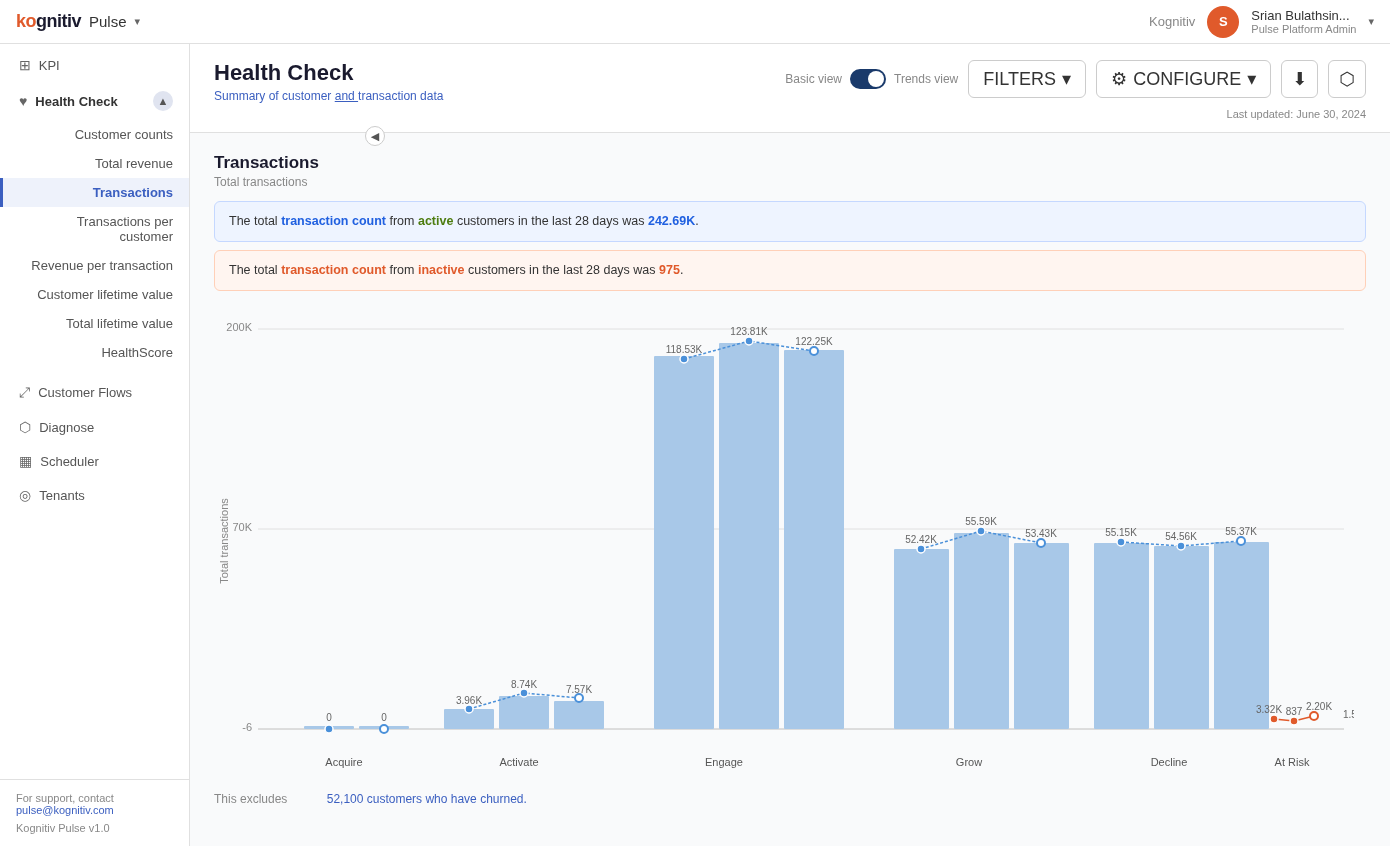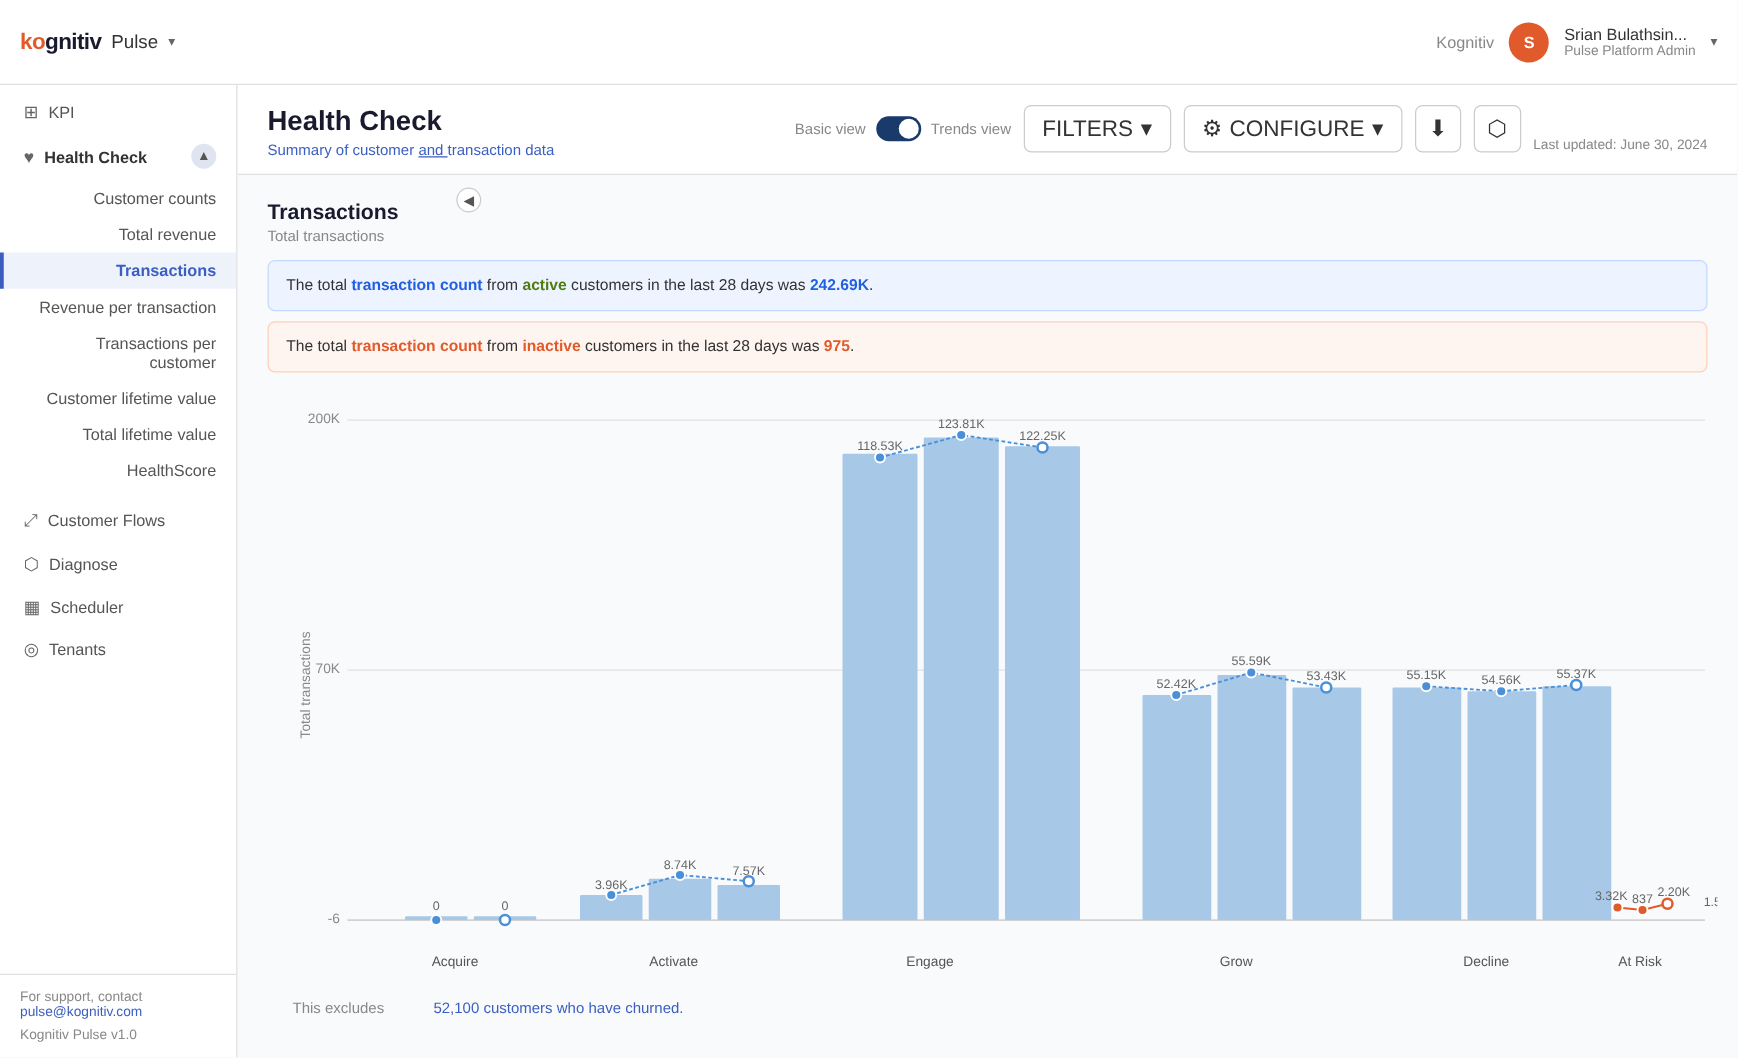--- a/index.html
+++ b/index.html
@@ -1,21 +1,21 @@
 <!DOCTYPE html>
 <html><head>
   <meta charset="utf-8">
   <style>
     * { box-sizing: border-box; margin: 0; padding: 0; }
     body { font-family: -apple-system, BlinkMacSystemFont, 'Segoe UI', sans-serif; font-size: 13px; background: #f5f6fa; color: #333; display: flex; flex-direction: column; height: 846px; overflow: hidden; }
 
     
     .topnav {
       display: flex; align-items: center; background: #fff; border-bottom: 1px solid #e0e0e0;
-      height: 68px; padding: 0 16px; flex-shrink: 0; justify-content: space-between;
+      height: 44px; padding: 0 16px; flex-shrink: 0; justify-content: space-between;
     }
     .topnav-left { display: flex; align-items: center; gap: 8px; }
     .logo { font-weight: 700; font-size: 18px; color: #1a1a2e; letter-spacing: -0.5px; }
     .logo span { color: #e05a2b; }
     .app-name { font-size: 15px; font-weight: 500; color: #333; }
     .chevron-down { color: #666; font-size: 11px; cursor: pointer; }
     .topnav-right { display: flex; align-items: center; gap: 12px; }
     .platform-name { color: #888; font-size: 13px; }
     .avatar { width: 32px; height: 32px; border-radius: 50%; background: #e05a2b; display: flex; align-items: center; justify-content: center; color: #fff; font-weight: 600; font-size: 13px; }
     .user-info { display: flex; flex-direction: column; }
@@ -39,21 +39,21 @@
     .sidebar-bottom a { color: #3b5fc0; text-decoration: none; }
     .sidebar-toggle { position: absolute; left: 175px; top: 82px; width: 20px; height: 20px; background: #fff; border: 1px solid #ccc; border-radius: 50%; display: flex; align-items: center; justify-content: center; cursor: pointer; z-index: 10; font-size: 11px; color: #555; }
 
     
     .content { flex: 1; overflow-y: auto; background: #f9fafb; }
     .content-header { background: #fff; border-bottom: 1px solid #e0e0e0; padding: 16px 24px 12px; display: flex; align-items: flex-start; justify-content: space-between; }
     .content-title-area { }
     .content-title { font-size: 22px; font-weight: 700; color: #1a1a2e; }
     .content-subtitle { font-size: 12px; color: #888; margin-top: 3px; }
     .content-subtitle span { color: #3b5fc0; }
-    .header-controls { display: flex; align-items: center; gap: 10px; flex-direction: row; align-items: flex-end; }
+    .header-controls { display: flex; align-items: center; gap: 10px; flex-direction: column; align-items: flex-end; }
     .header-controls-row { display: flex; align-items: center; gap: 10px; }
     .view-toggle { display: flex; align-items: center; gap: 8px; font-size: 12px; color: #888; }
     .toggle-switch { width: 36px; height: 20px; background: #1a3a6b; border-radius: 10px; position: relative; cursor: pointer; }
     .toggle-switch::after { content: ''; position: absolute; width: 16px; height: 16px; background: #fff; border-radius: 50%; top: 2px; right: 2px; transition: 0.2s; }
     .btn { display: flex; align-items: center; gap: 6px; padding: 7px 14px; border: 1px solid #ccc; border-radius: 6px; background: #fff; cursor: pointer; font-size: 18px; color: #333; font-weight: 500; }
     .btn-icon { padding: 7px 10px; }
     .last-updated { font-size: 11px; color: #888; }
 
     
     .chart-container { padding: 20px 24px; }
@@ -61,21 +61,21 @@
     .section-sub { font-size: 12px; color: #888; margin-bottom: 12px; }
 
     .info-box { padding: 10px 14px; border-radius: 6px; margin-bottom: 8px; font-size: 12.5px; line-height: 1.5; }
     .info-box-blue { background: #eef4ff; border: 1px solid #c5d8ff; }
     .info-box-orange { background: #fff5f0; border: 1px solid #ffd0b8; }
     .highlight-blue { color: #2060e0; font-weight: 600; }
     .highlight-orange { color: #e05a2b; font-weight: 600; }
     .highlight-green { color: #4d7c0f; font-weight: 600; }
 
     
-    .chart-wrapper { position: relative; margin-top: 10px; margin-left: 20px; }
+    .chart-wrapper { position: relative; margin-top: 10px; }
     .chart-note { font-size: 12px; color: #888; margin-top: 8px; }
     .chart-note span { color: #3b5fc0; padding-left: 36px; }
 
     svg text { font-family: -apple-system, BlinkMacSystemFont, 'Segoe UI', sans-serif; }
   </style>
 </head>
 <body>
 
 <div class="topnav">
   <div class="topnav-left">
@@ -106,22 +106,22 @@
         <div style="display:flex;align-items:center;gap:8px;">
           <span class="icon">♥</span>
           <span>Health Check</span>
         </div>
         <div class="sidebar-collapse-btn">▲</div>
       </div>
       <div class="sidebar-sub">
         <div class="sidebar-sub-item">Customer counts</div>
         <div class="sidebar-sub-item">Total revenue</div>
         <div class="sidebar-sub-item active">Transactions</div>
+        <div class="sidebar-sub-item">Transactions per customer</div>
         <div class="sidebar-sub-item">Revenue per transaction</div>
-        <div class="sidebar-sub-item">Transactions per customer</div>
         <div class="sidebar-sub-item">Customer lifetime value</div>
         <div class="sidebar-sub-item">Total lifetime value</div>
         <div class="sidebar-sub-item">HealthScore</div>
       </div>
     </div>
 
     <div class="sidebar-section">
       <div class="sidebar-item">
         <span class="icon">⤢</span>
         <span>Customer Flows</span>

